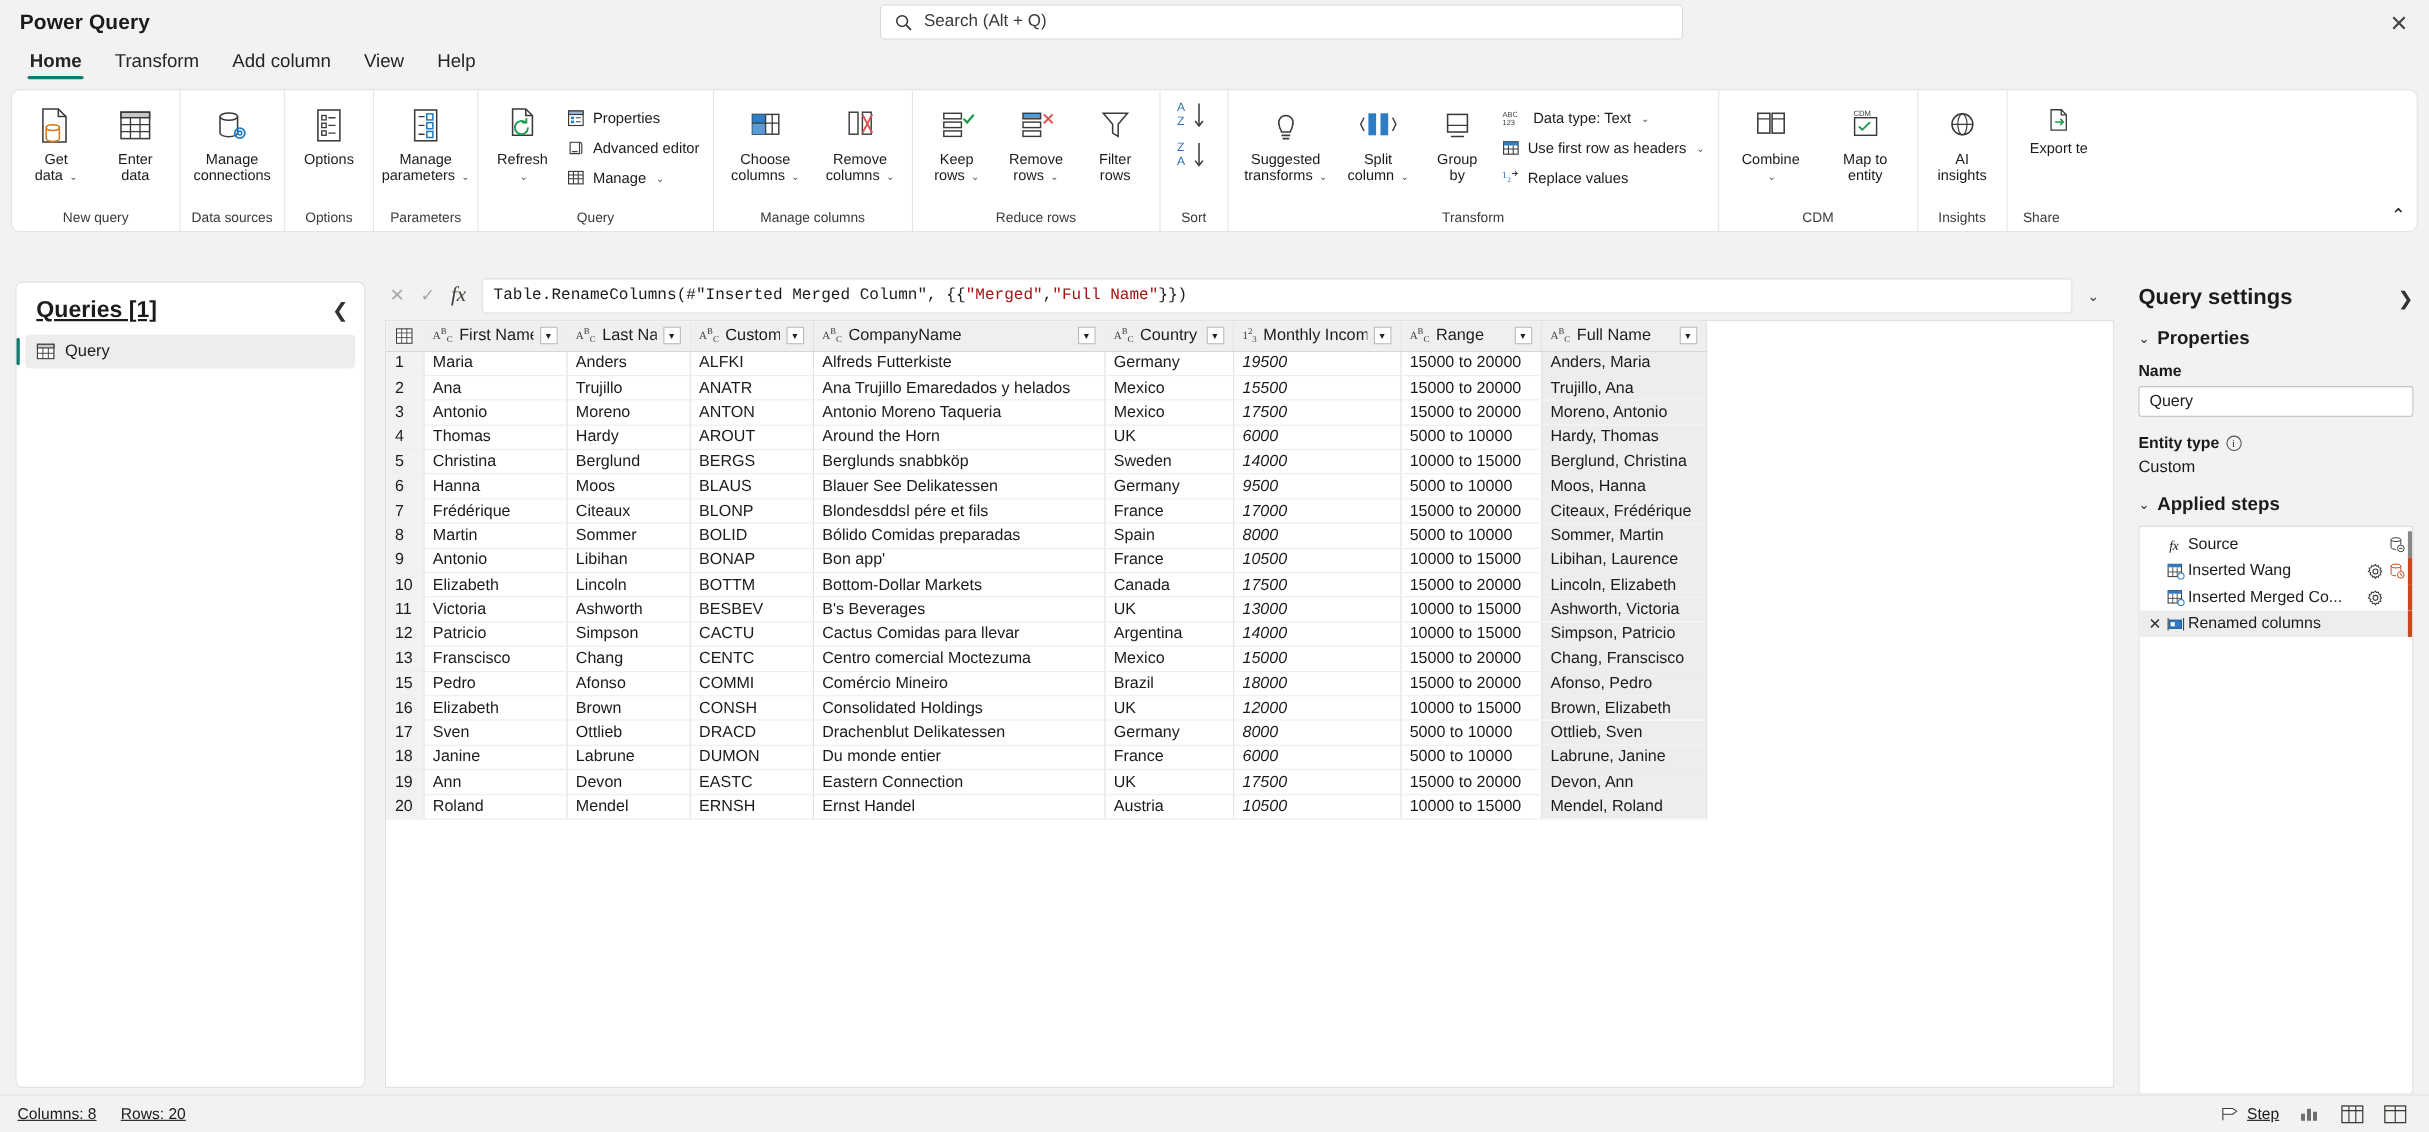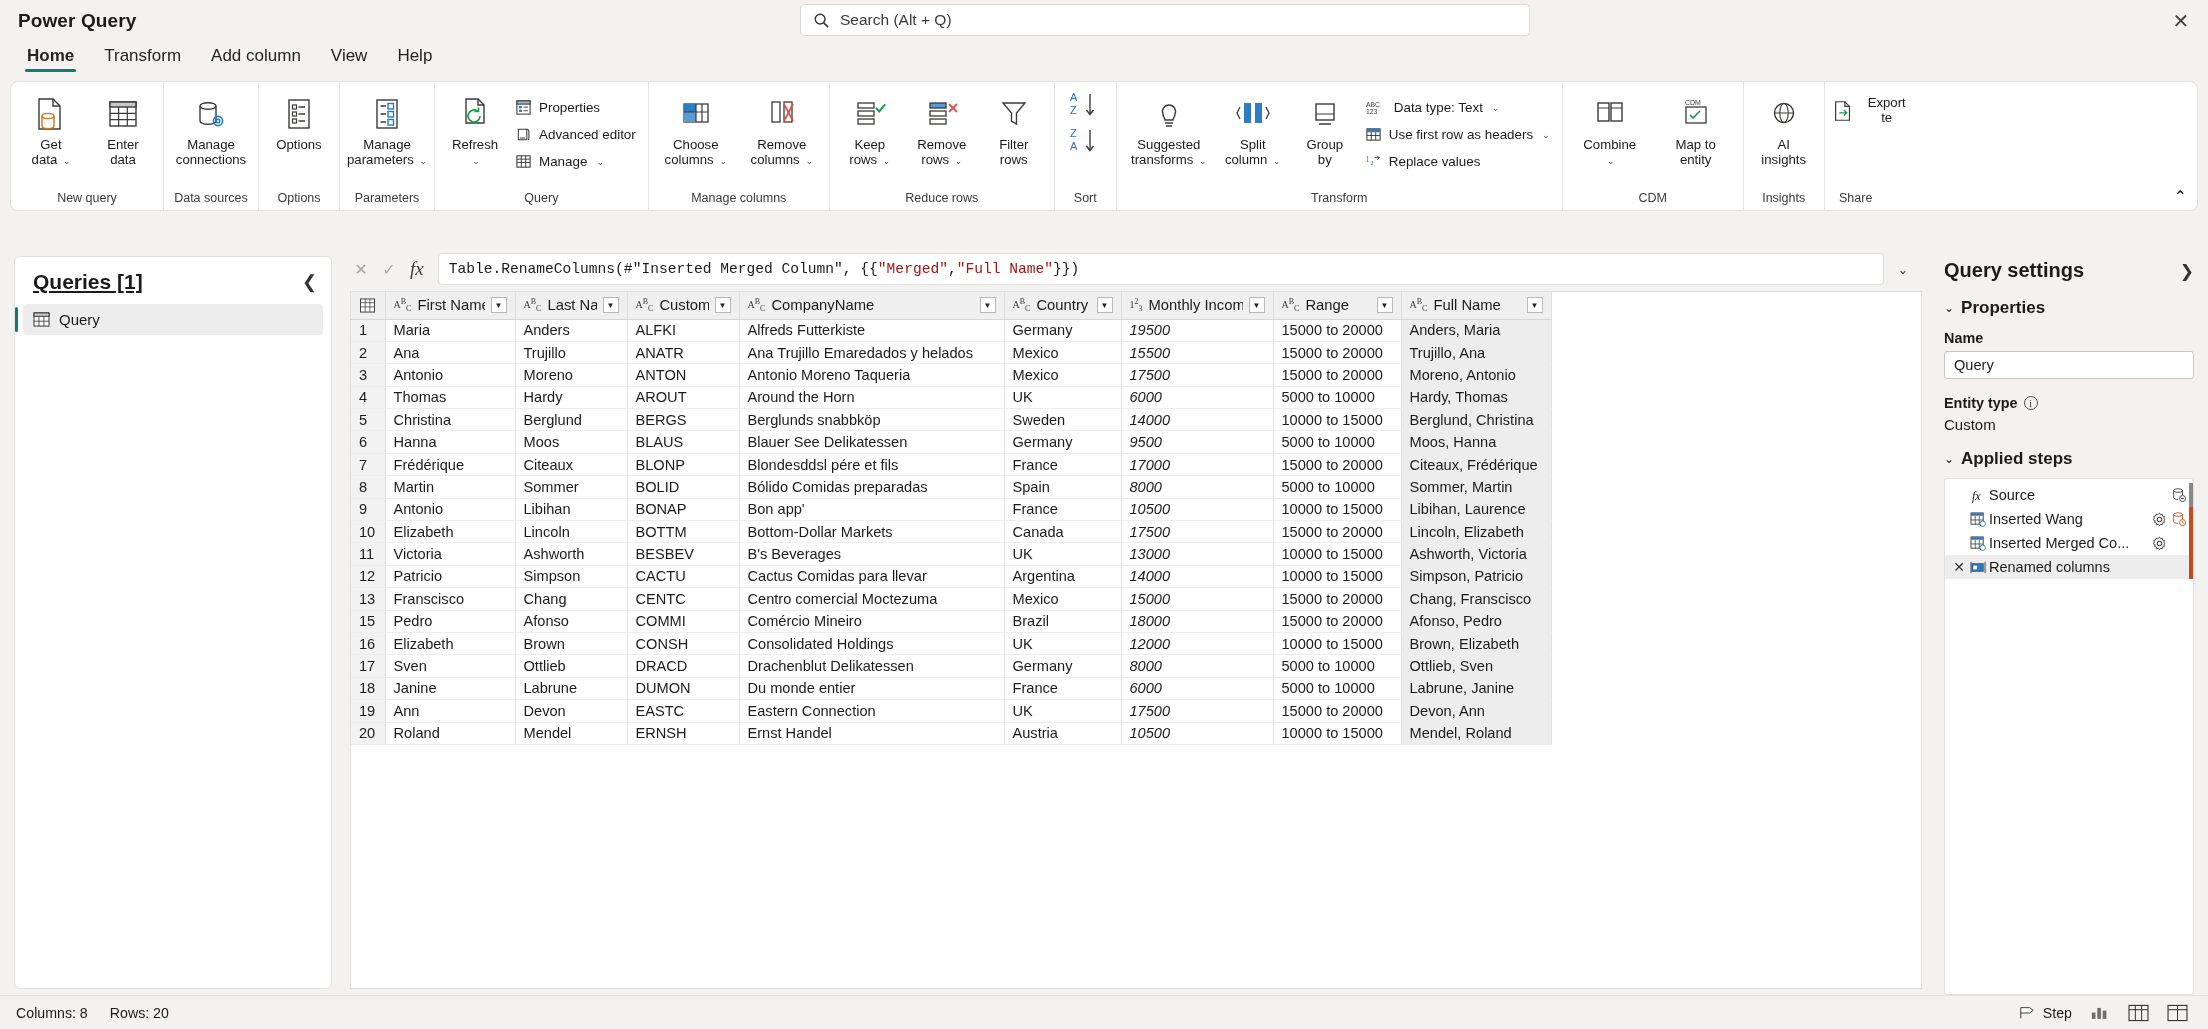--- a/index.html
+++ b/index.html
@@ -227,21 +227,21 @@
   .step .stext { flex: 1; overflow: hidden; white-space: nowrap; }
   .step .gear { width: 20px; display: flex; align-items: center; justify-content: center; }
   .step .src  { width: 20px; display: flex; align-items: center; justify-content: center; }
   .step .bar  { width: 4px; height: 100%; background: #c8491b; }
   .step .bar.grey { background: #8a8886; }
 
   
   .statusbar {
     position: absolute; left: 0; right: 0; bottom: 0; height: 34px;
     background: #f3f2f1; border-top: 1px solid #e3e1df;
-    display: flex; align-items: center; font-size: 14.2px; color: #1b1b1b;
+    display: flex; align-items: center; font-size: 14.2px; color: #1b1b1b; text-decoration: underline;
   }
   .sb-left { display: flex; gap: 22px; margin-left: 16px; }
   .sb-right { margin-left: auto; display: flex; align-items: center; gap: 18px; margin-right: 20px; }
   .sb-item { display: flex; align-items: center; gap: 7px; cursor: default; }
   svg { display: block; }
 </style>
 </head>
 <body>
 
 <div class="titlebar">
@@ -609,21 +609,21 @@
           </svg>
         </span>
         <span class="lb">AI<br>insights</span>
       </div>
     </div>
     <div class="rgroup-label">Insights</div>
   </div>
 
   <div class="rgroup">
     <div class="rgroup-items">
-      <div class="bigbtn wide" style="flex-direction:row; align-items:center; gap:6px; padding-top:8px">
+      <div class="bigbtn wide" style="flex-direction:column; align-items:center; gap:6px; padding-top:8px">
         <span class="ic" style="height:26px">
           <svg width="24" height="24" viewBox="0 0 26 26">
             <path d="M5 3h10l5 5v15H5z" fill="#fff" stroke="#3a3a38" stroke-width="1.3"></path>
             <path d="M15 3v5h5" fill="none" stroke="#3a3a38" stroke-width="1.3"></path>
             <path d="M9 15h8m-3-3l3 3-3 3" fill="none" stroke="#1a9b4c" stroke-width="1.5"></path>
           </svg>
         </span>
         <span class="lb" style="margin-top:0">Export te</span>
       </div>
     </div>

